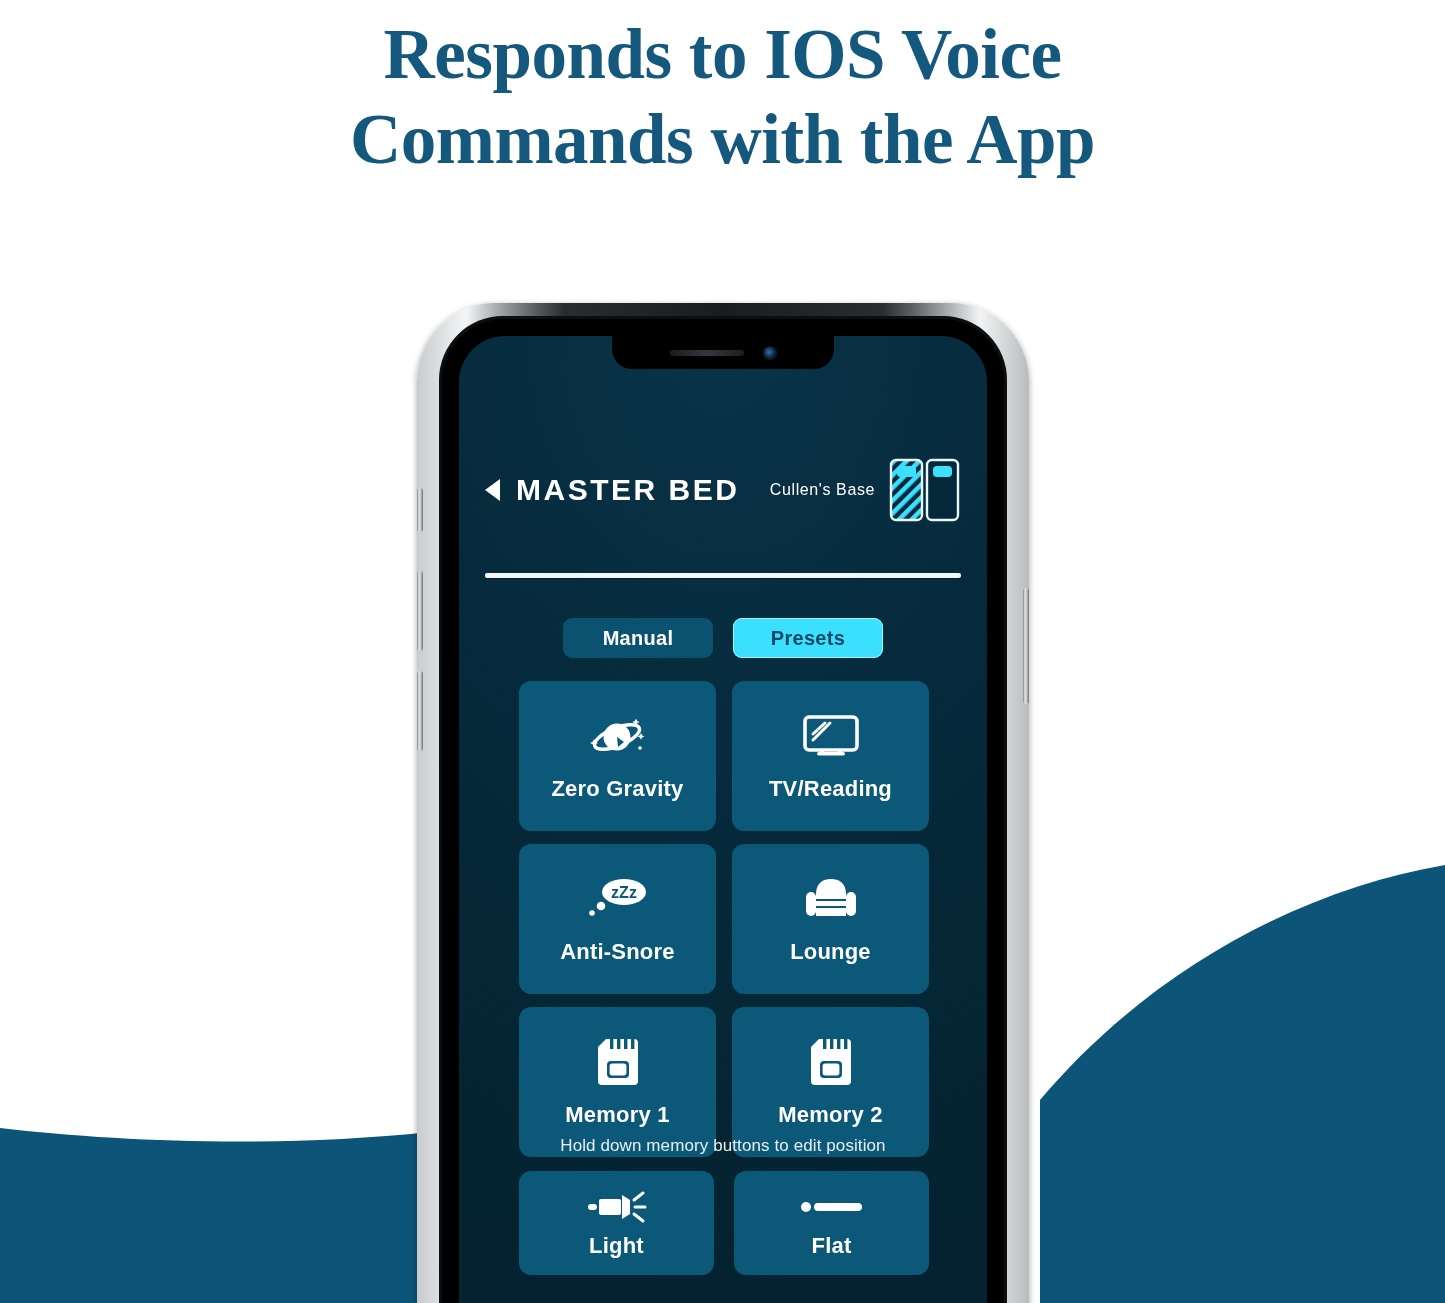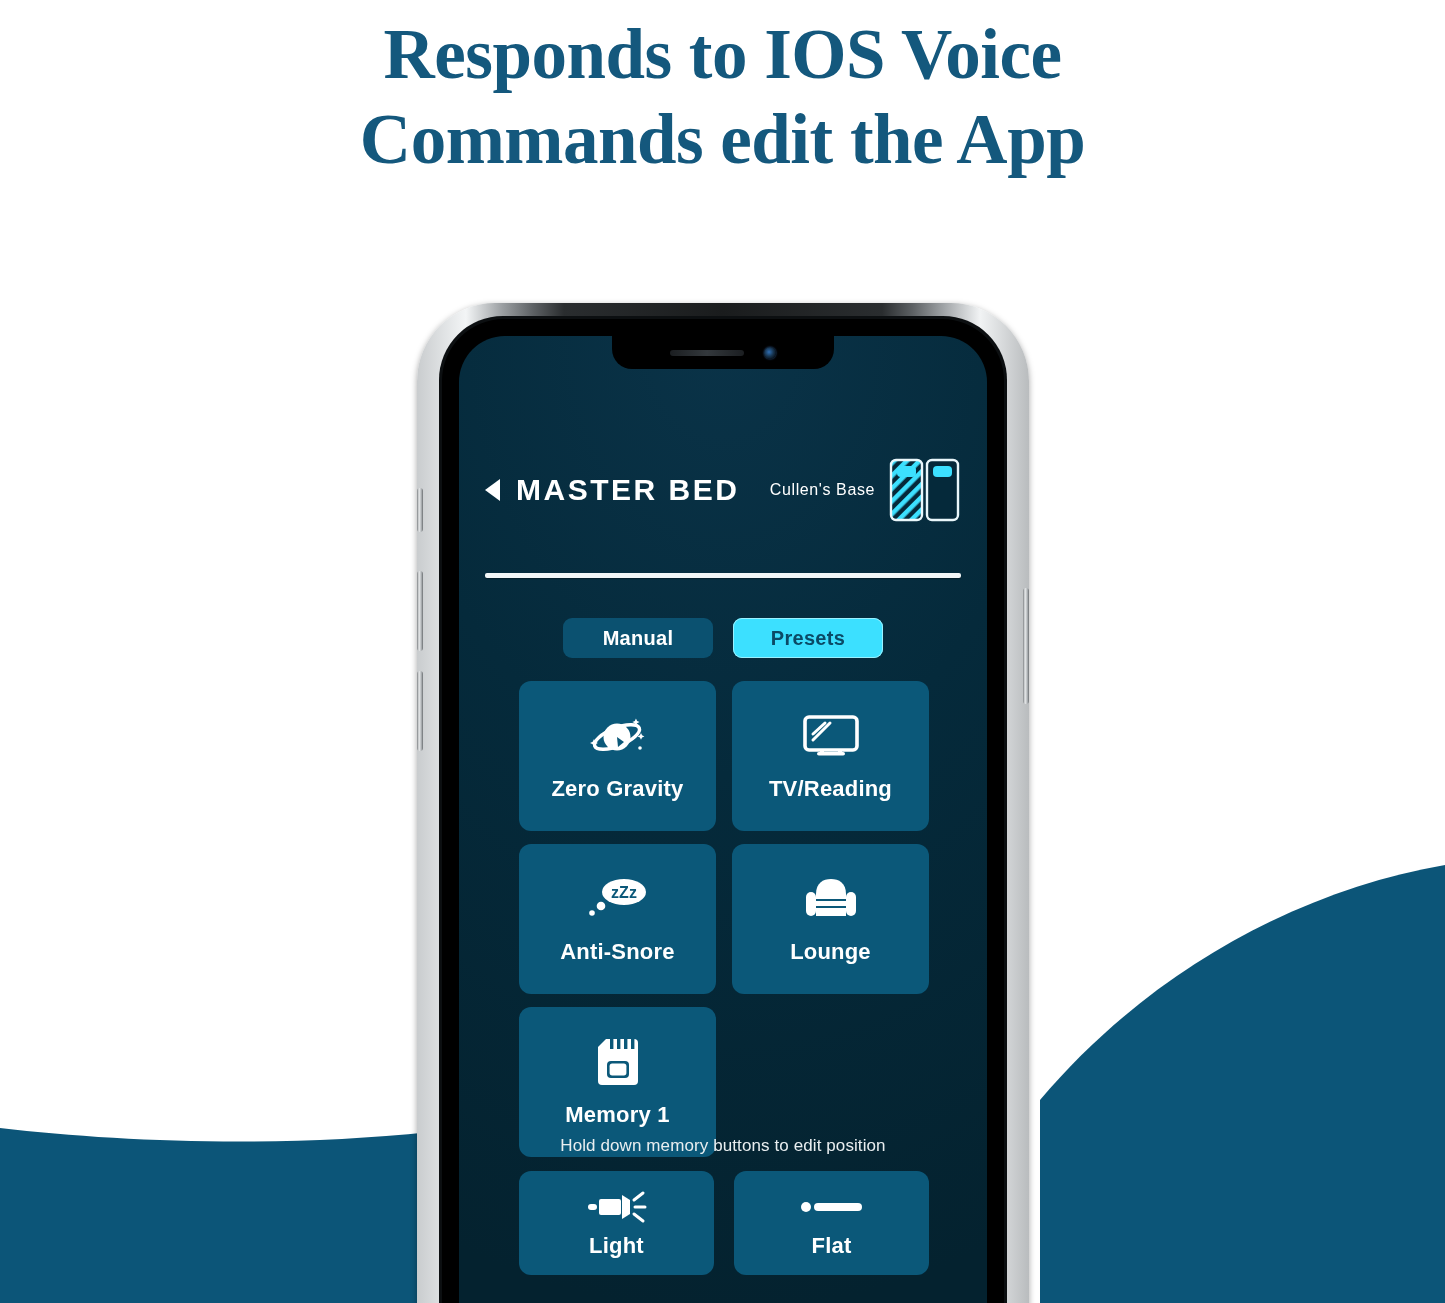--- a/index.html
+++ b/index.html
@@ -281,21 +281,21 @@
 
 <div id="stage">
 
   <svg class="wave-svg" viewBox="0 0 1445 1303" preserveAspectRatio="none">
     <path d="M1445,845 C1300,870 1150,950 1040,1080 L1040,1303 L1445,1303 Z" fill="#0c5578"></path>
     <path d="M0,1108 C120,1122 280,1128 430,1112 L430,1303 L0,1303 Z" fill="#0c5578"></path>
   </svg>
 
   <div class="headline">
     <span class="l1">Responds to IOS Voice</span>
-    <span class="l2">Commands edit the App</span>
+    <span class="l2">Commands with the App</span>
   </div>
 
   <div id="phone">
     <div class="phone-rail"></div>
     <div class="phone-bezel"></div>
 
     <div class="side-btn btn-mute"></div>
     <div class="side-btn btn-volup"></div>
     <div class="side-btn btn-voldn"></div>
     <div class="side-btn btn-power"></div>
@@ -406,20 +406,37 @@
                 <rect x="28" y="0" width="3.4" height="12"></rect>
                 <rect x="35" y="0" width="3.4" height="12"></rect>
               </g>
               <rect x="11" y="24" width="22" height="17" rx="4" fill="#0b5879"></rect>
               <rect x="13.6" y="26.6" width="16.8" height="11.8" rx="2.6" fill="#ffffff"></rect>
             </svg>
           </span>
           <span class="tile-label">Memory 1</span>
         </button>
 
+        <button class="tile">
+          <span class="tile-icon">
+            <svg width="44" height="50" viewBox="0 0 44 50">
+              <path d="M10 2 L38 2 A4 4 0 0 1 42 6 L42 44 A4 4 0 0 1 38 48 L6 48
+                       A4 4 0 0 1 2 44 L2 10 Z" fill="#ffffff"></path>
+              <g fill="#0b5879">
+                <rect x="14" y="0" width="3.4" height="12"></rect>
+                <rect x="21" y="0" width="3.4" height="12"></rect>
+                <rect x="28" y="0" width="3.4" height="12"></rect>
+                <rect x="35" y="0" width="3.4" height="12"></rect>
+              </g>
+              <rect x="11" y="24" width="22" height="17" rx="4" fill="#0b5879"></rect>
+              <rect x="13.6" y="26.6" width="16.8" height="11.8" rx="2.6" fill="#ffffff"></rect>
+            </svg>
+          </span>
+          <span class="tile-label">Memory 2</span>
+        </button>
       </div>
 
       <div class="hint">Hold down memory buttons to edit position</div>
 
       <div class="short-grid">
 
         <button class="tile short">
           <span class="tile-icon">
             <svg width="62" height="38" viewBox="0 0 62 38">
               <rect x="2" y="16" width="9" height="6" rx="3" fill="#ffffff"></rect>

